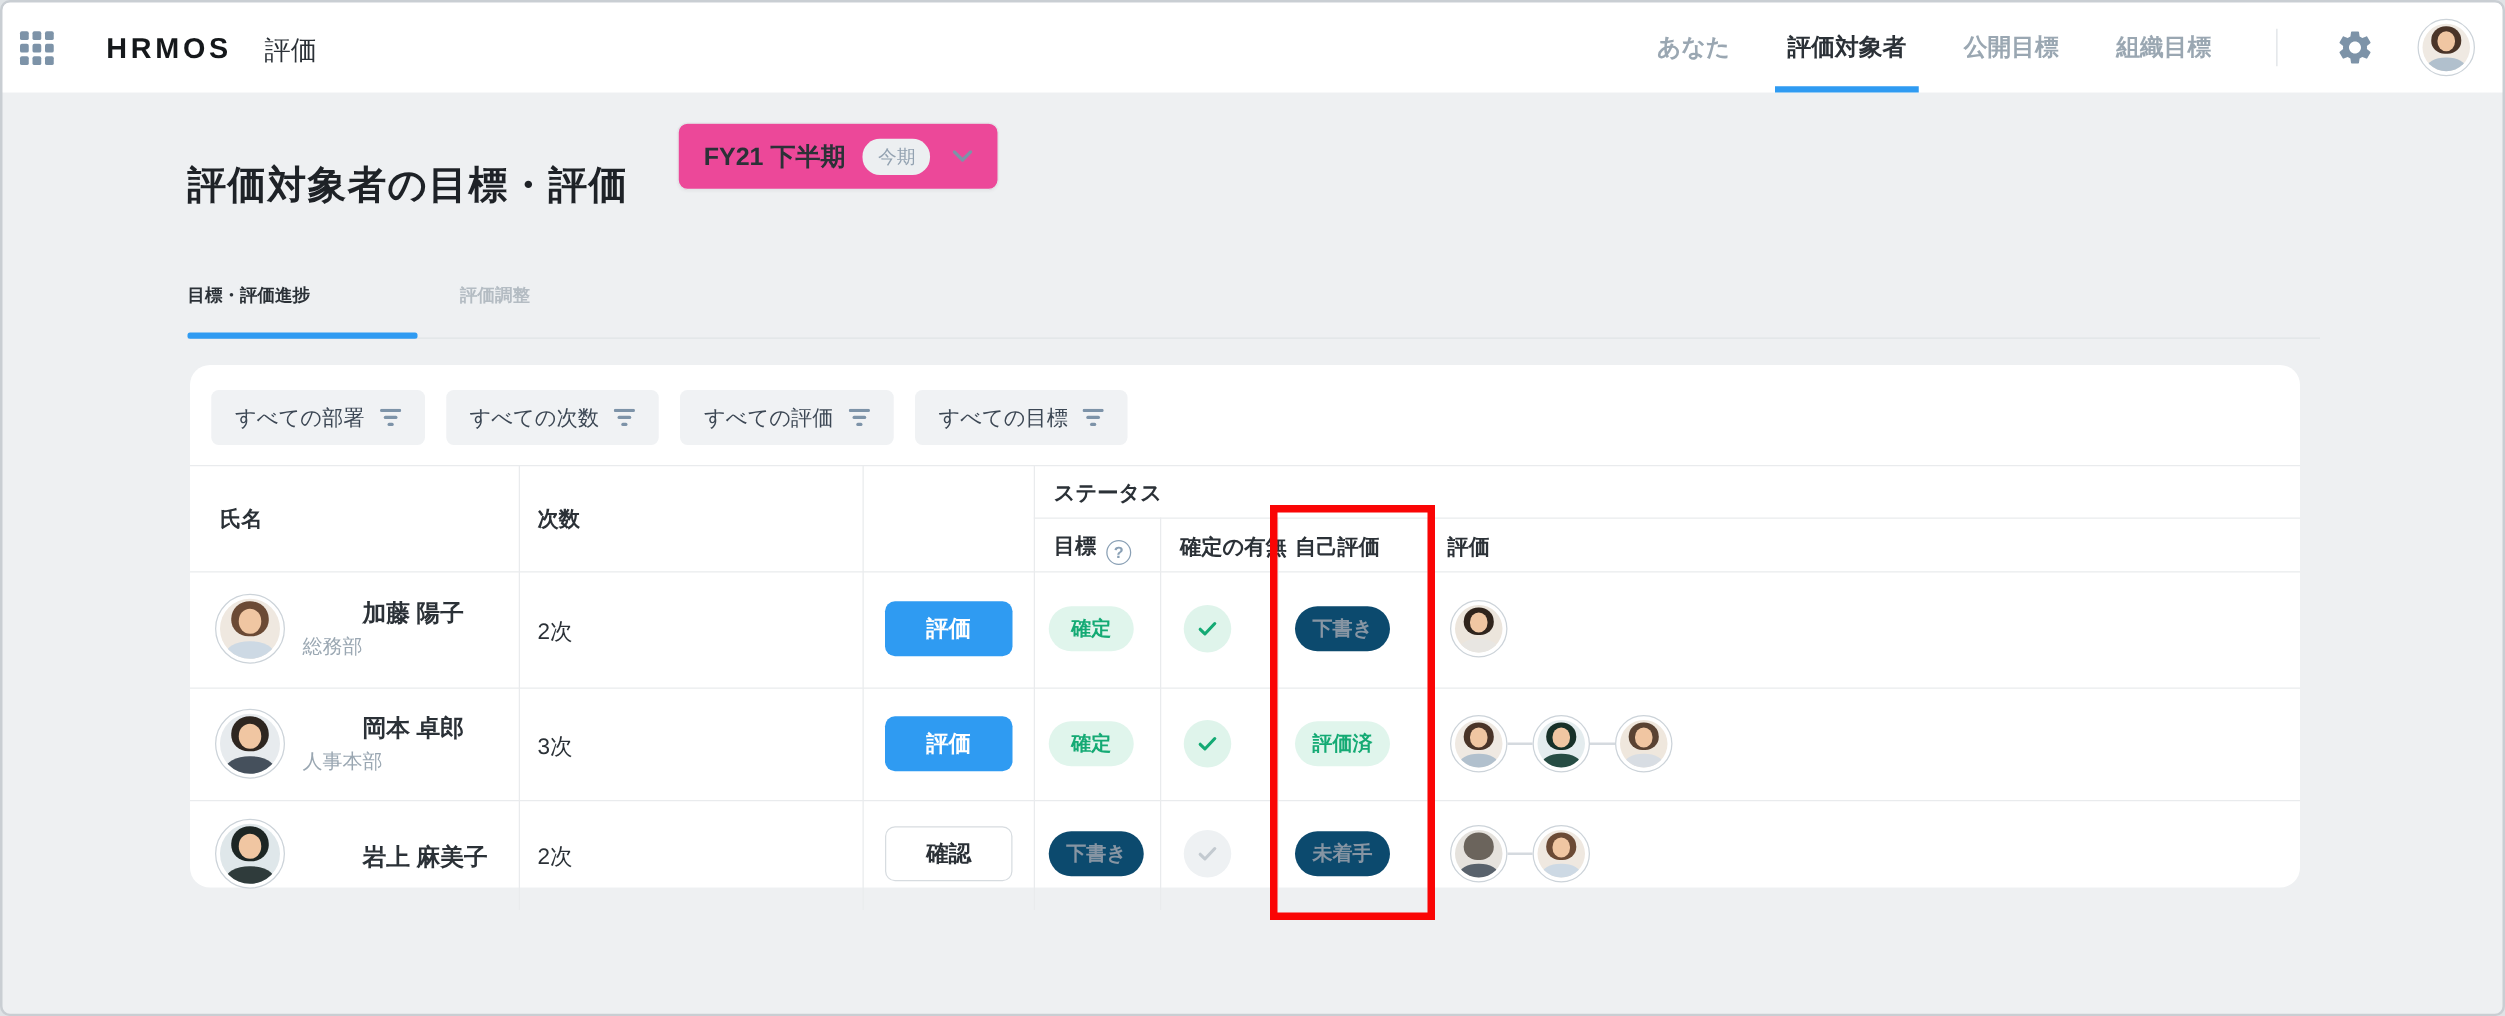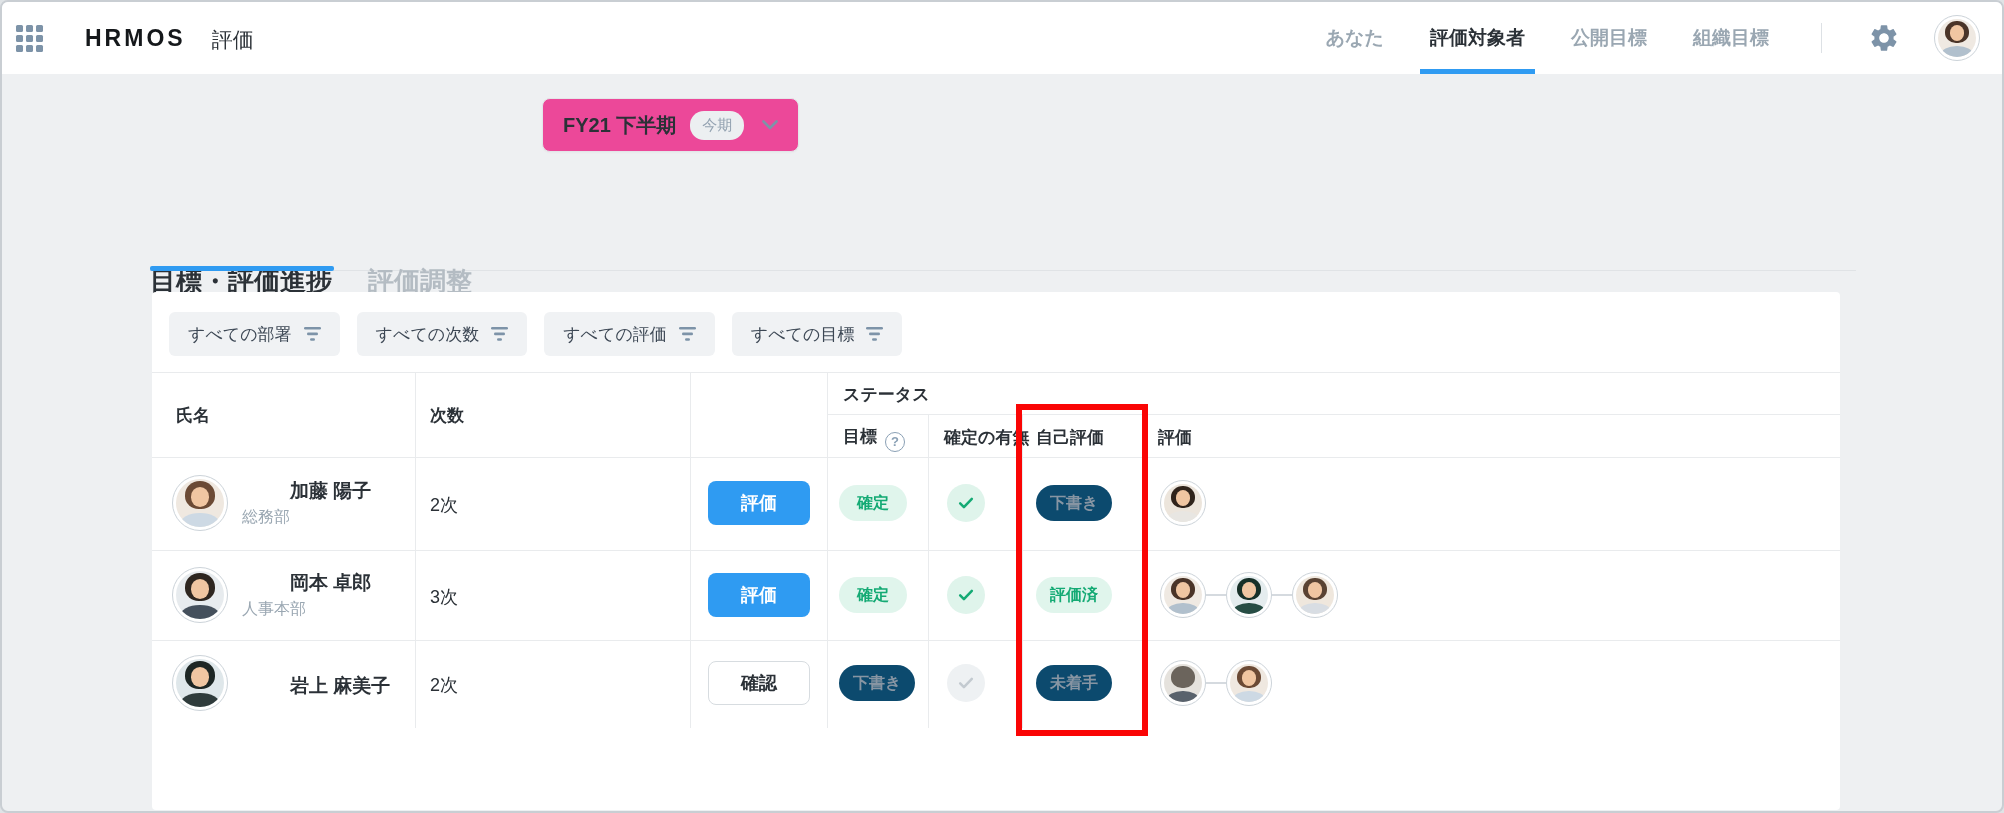--- a/index.html
+++ b/index.html
@@ -39,27 +39,27 @@
 
   
   .page-title{position:absolute;left:148px;top:104px;font-size:31px;font-weight:800;color:#1e2227;letter-spacing:1px;}
   .period{position:absolute;left:540px;top:96px;height:54px;display:flex;align-items:center;background:#ec4899;border:1px solid #e3e6e9;border-radius:8px;padding:0 20px;cursor:pointer;box-shadow:0 1px 2px rgba(0,0,0,0.03);}
   .period-value{font-size:20px;font-weight:700;color:#2b3137;}
   .period-badge{margin-left:14px;font-size:15px;color:#93a2b1;background:#eceff1;border-radius:14px;padding:5px 12px;}
   .period-chevron{margin-left:18px;display:flex;}
 
   
   .tabs-line{position:absolute;left:148px;top:268px;width:1706px;height:1px;background:#e0e3e6;}
-  .tab{position:absolute;top:226px;font-size:26px;font-weight:700;cursor:pointer;margin-top:36px;}
+  .tab{position:absolute;top:226px;font-size:14px;font-weight:700;cursor:pointer;}
   .tab.t1{left:148px;color:#2b3137;}
   .tab.t2{left:366px;color:#b4bcc3;}
   .tab-underline{position:absolute;left:148px;top:264px;width:184px;height:5px;background:#2f9bf2;border-radius:2px;}
 
   
-  .panel{position:absolute;left:150px;top:290px;width:1688px;height:518px;background:#fff;border-radius:4px;}
+  .panel{position:absolute;left:150px;top:290px;width:1688px;height:418px;background:#fff;border-radius:16px;}
   .filters{position:absolute;left:17px;top:20px;display:flex;gap:17px;}
   .filter-btn{height:44px;display:flex;align-items:center;gap:12px;background:#f0f2f4;border:none;border-radius:6px;padding:0 19px;font-size:17px;color:#3c4754;cursor:pointer;}
 
   
   .hline,.vline{position:absolute;background:#e9ebed;}
   .hline{height:1px;}
   .vline{width:1px;}
 
   .th{position:absolute;font-size:17px;font-weight:700;color:#2b3137;}
   .round-val{position:absolute;font-size:18px;color:#2b3137;}
@@ -119,20 +119,21 @@
           </svg>
       </div>
       <div class="avatar nav-avatar av-f4">
           <div class="ph">
             <div class="sh"></div>
           </div>
         </div>
     </nav>
   </header>
 
+  <h1 class="page-title">評価対象者の目標・評価</h1>
   <div class="period">
     <span class="period-value">FY21 下半期</span>
     <span class="period-badge">今期</span>
     <span class="period-chevron">
       <svg width="16" height="10" viewBox="0 0 16 10" fill="none">
           <path d="M1.5 1.5 8 8l6.5-6.5" stroke="#7d93a8" stroke-width="2.6" stroke-linecap="round" stroke-linejoin="round"></path>
         </svg>
     </span>
   </div>
 

